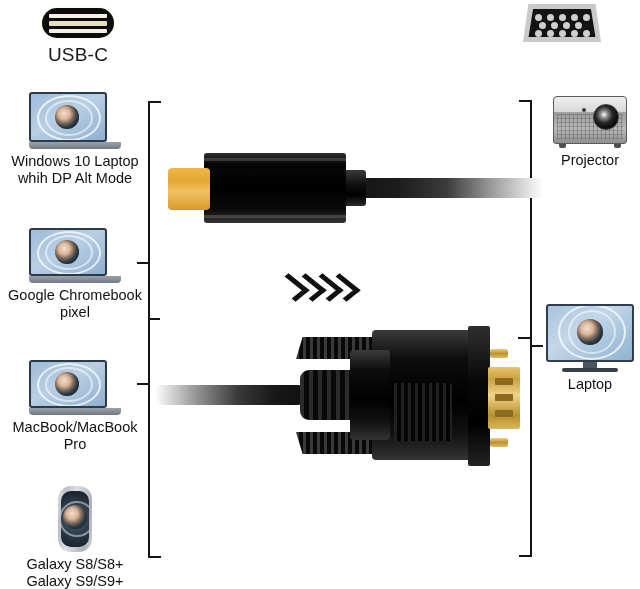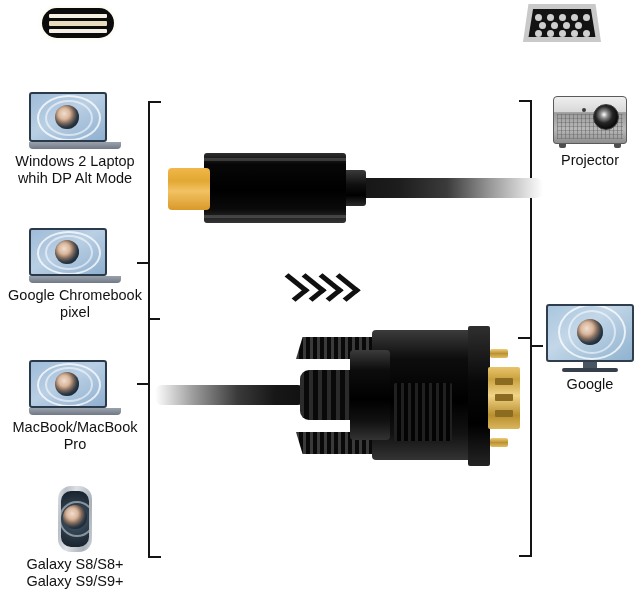--- a/index.html
+++ b/index.html
@@ -278,20 +278,21 @@
 
 <div id="stage">
 
   <div class="abs" style="left:42px; top:8px;">
     <div class="usbc-port">
       <div class="usbc-bar"></div>
       <div class="usbc-bar mid"></div>
       <div class="usbc-bar"></div>
     </div>
   </div>
+  <div class="abs hdr-label" style="left:18px; top:44px; width:120px;">USB-C</div>
 
   <div class="abs" style="left:523px; top:4px;">
     <div class="vga-port">
       <div class="vga-inner">
         <div class="vga-pin" style="left:7px;  top:5px;"></div>
         <div class="vga-pin" style="left:19px; top:5px;"></div>
         <div class="vga-pin" style="left:31px; top:5px;"></div>
         <div class="vga-pin" style="left:43px; top:5px;"></div>
         <div class="vga-pin" style="left:55px; top:5px;"></div>
         <div class="vga-pin" style="left:11px; top:13px;"></div>
@@ -326,21 +327,21 @@
 
   <div class="abs tile" style="left:8px; top:92px; width:134px;">
     <div class="laptop">
       <div class="laptop-screen" style="width:74px; height:46px;">
         <div class="wall-ring" style="left:6px;  top:1px;  width:60px; height:42px;"></div>
         <div class="wall-ring" style="left:14px; top:6px;  width:44px; height:32px; border-color:rgba(255,255,255,0.55);"></div>
         <div class="wall-face" style="left:24px; top:11px; width:24px; height:24px;"></div>
       </div>
       <div class="laptop-base" style="width:92px;"></div>
     </div>
-    <div class="tile-label">Windows 2 Laptop
+    <div class="tile-label">Windows 10 Laptop
 whih DP Alt Mode</div>
   </div>
 
   <div class="abs tile" style="left:4px; top:360px; width:142px;">
     <div class="laptop">
       <div class="laptop-screen" style="width:74px; height:44px;">
         <div class="wall-ring" style="left:6px;  top:1px;  width:60px; height:40px;"></div>
         <div class="wall-ring" style="left:14px; top:5px;  width:44px; height:31px; border-color:rgba(255,255,255,0.55);"></div>
         <div class="wall-face" style="left:24px; top:10px; width:24px; height:24px;"></div>
       </div>
@@ -392,21 +393,21 @@
   <div class="abs tile" style="left:540px; top:304px; width:100px;">
     <div class="screen-dev">
       <div class="screen-panel" style="width:84px; height:54px;">
         <div class="wall-ring" style="left:10px; top:-2px; width:64px; height:52px;"></div>
         <div class="wall-ring" style="left:20px; top:4px;  width:44px; height:40px; border-color:rgba(255,255,255,0.55);"></div>
         <div class="wall-face" style="left:29px; top:13px; width:26px; height:26px;"></div>
       </div>
       <div class="stand-neck"></div>
       <div class="stand-foot"></div>
     </div>
-    <div class="tile-label" style="margin-top:4px;">Google</div>
+    <div class="tile-label" style="margin-top:4px;">Laptop</div>
   </div>
 
 
   <div>
 
     <div class="cable-run abs" style="left:358px; top:178px; width:185px; height:20px;
                 background: linear-gradient(90deg, #151515 0%, #1d1d1d 22%, #3b3b3b 48%, #9a9a9a 72%, #ffffff 100%);"></div>
 
     <div class="plug-collar" style="left:340px; top:170px; width:26px; height:36px;"></div>
 

